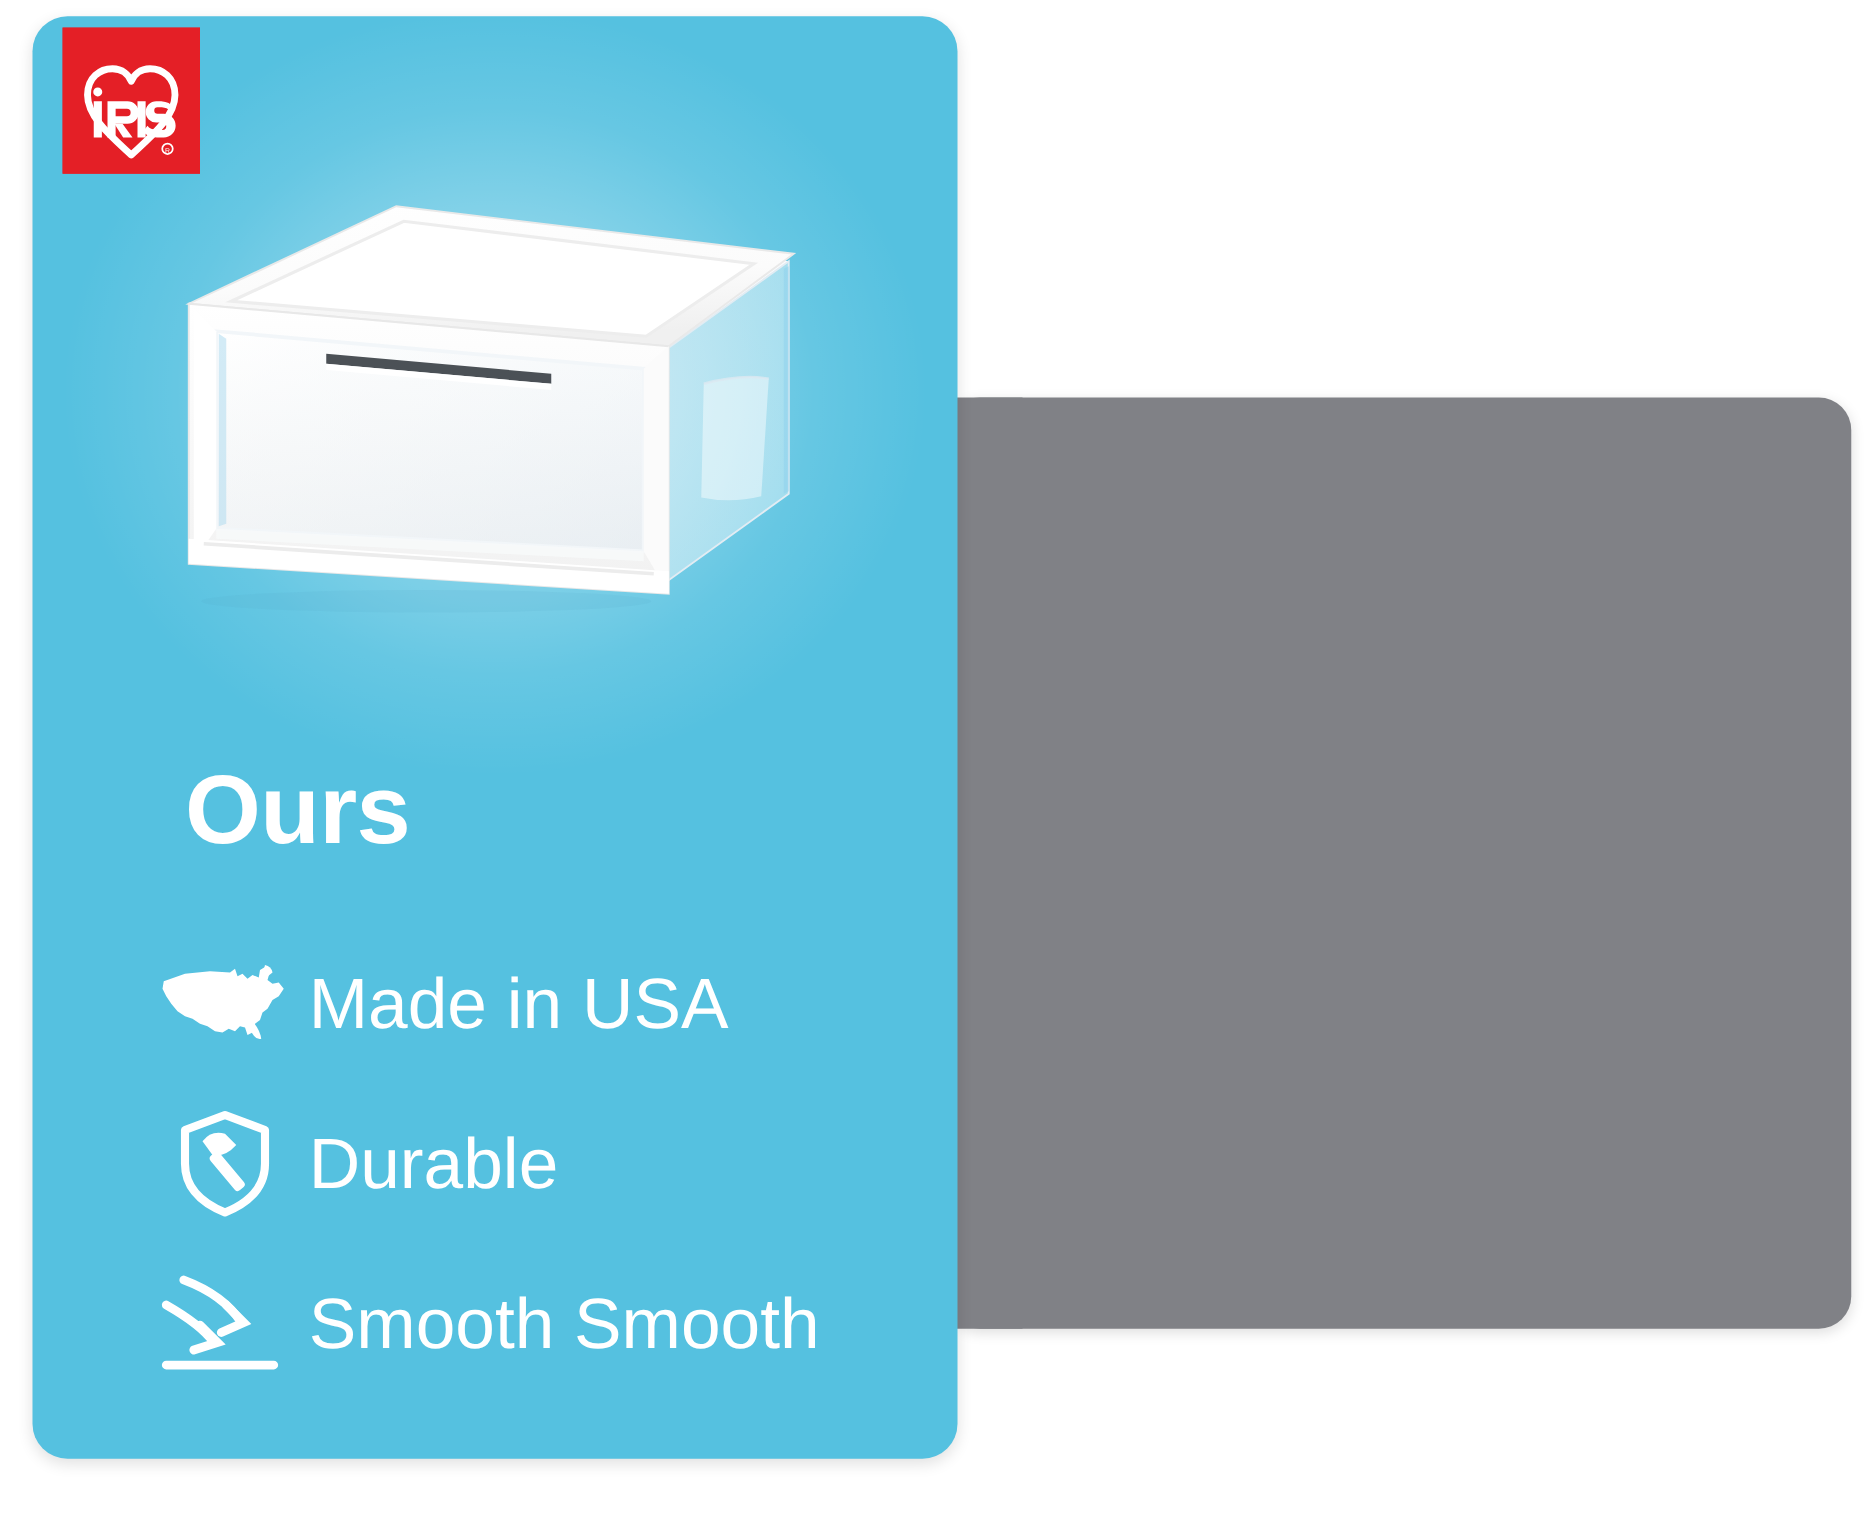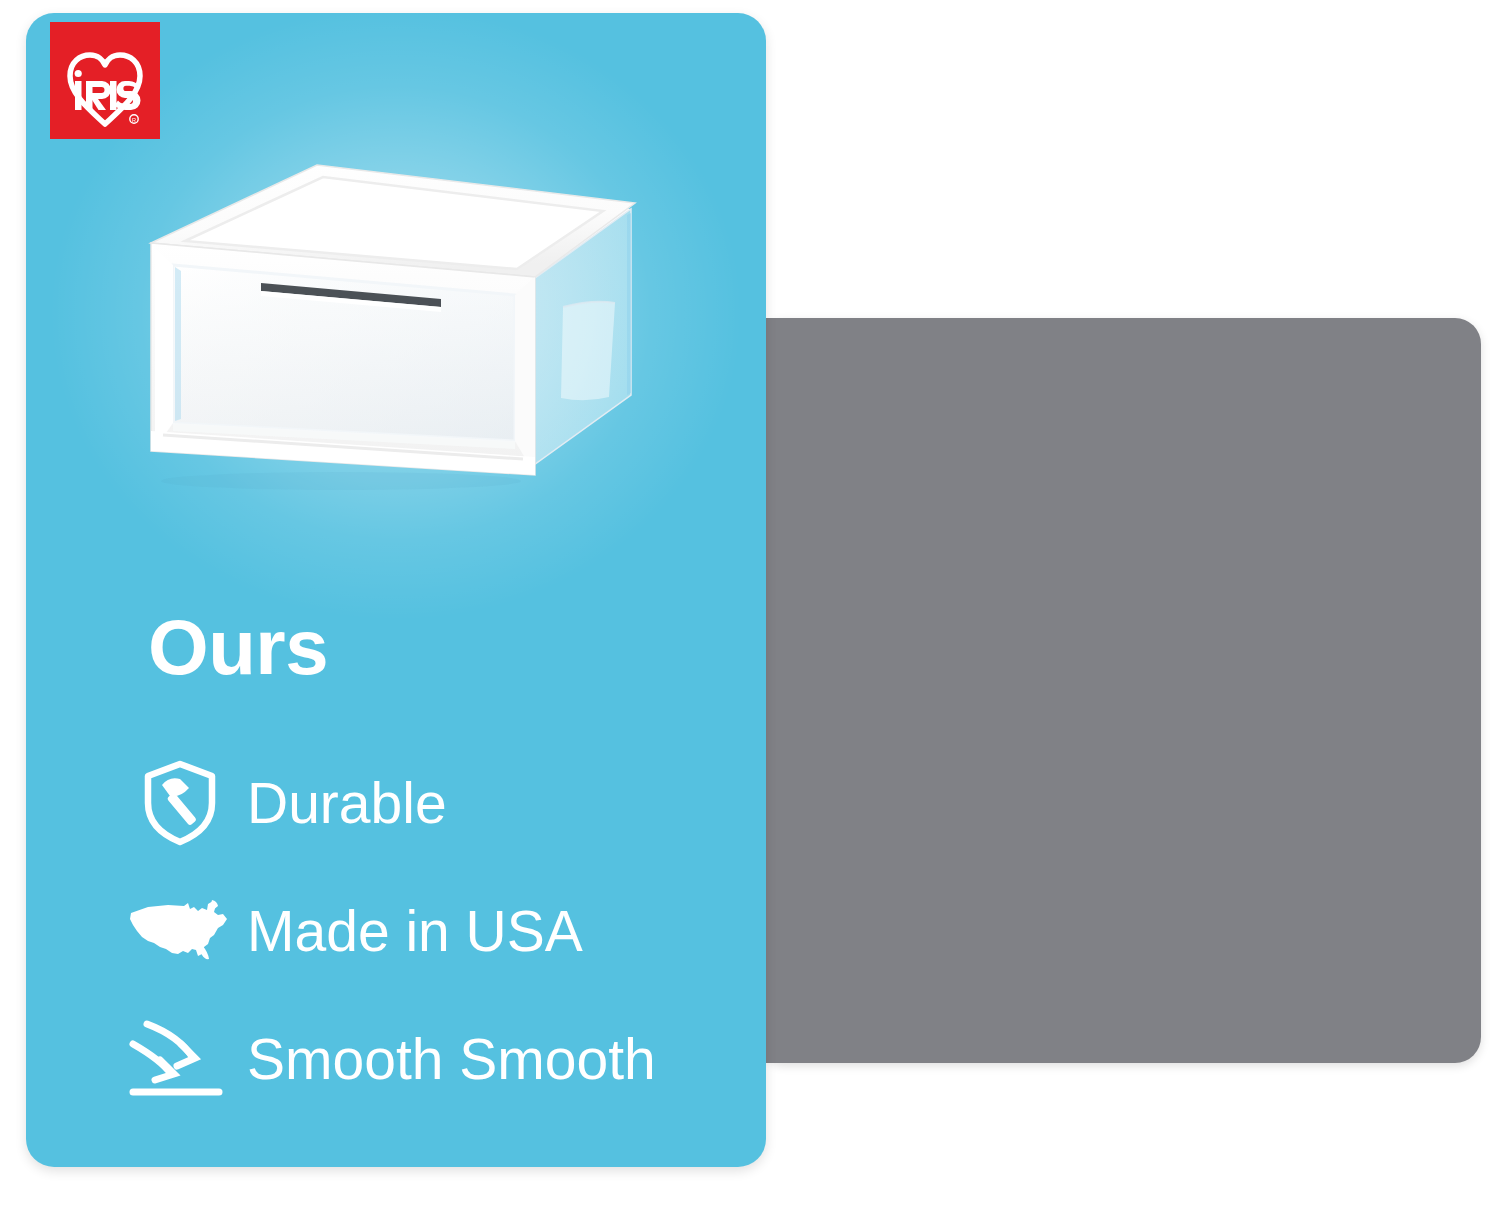--- a/index.html
+++ b/index.html
@@ -319,54 +319,54 @@
         <ellipse cx="230" cy="350" rx="180" ry="9" fill="#4fa7c7" opacity="0.12"></ellipse>
       </svg>
     </div>
 
     <div id="ours-heading" class="panel-heading">Ours</div>
 
     <div id="ours-list" class="feature-list">
 
       <div class="feature-row">
         <span class="feature-icon">
-          <svg class="ico" width="76" height="88" viewBox="0 0 76 88" xmlns="http://www.w3.org/2000/svg">
-            <path d="M 38 5 L 70 17 L 70 44 q 0 26 -32 39 q -32 -13 -32 -39 L 6 17 Z" fill="none" stroke="#ffffff" stroke-width="6.5" stroke-linejoin="round"></path>
-            <g fill="#ffffff">
-
-              <path d="M 20 26 q 7 -9 18 -6 l 9 9 q -9 10 -19 8 Z"></path>
-
-              <rect x="35" y="32" width="9.5" height="36" rx="3" transform="rotate(-40 40 50)"></rect>
-            </g>
-          </svg>
-        </span>
-        <span class="feature-label">Durable</span>
-      </div>
-
-      <div class="feature-row">
-        <span class="feature-icon">
           <svg class="ico" width="104" height="68" viewBox="0 0 104 68" xmlns="http://www.w3.org/2000/svg">
             <path fill="#ffffff" d="
               M 3 16
               L 20 10 L 40 8 L 56 9 L 60 6 L 62 12 L 66 10 L 70 14 L 74 11
               L 79 13 L 80 7 L 85 4 L 88 8 L 86 15 L 90 18 L 95 17 L 99 22
               L 95 28 L 90 31 L 86 38 L 82 41 L 80 47 L 76 50 L 74 57 L 70 59
               L 68 53 L 64 52 L 60 56 L 55 54 L 50 57 L 44 56 L 38 52 L 32 50
               L 26 46 L 20 44 L 14 40 L 9 34 L 5 28 L 2 22 Z"></path>
 
             <path fill="#ffffff" d="M 74 48 q 6 7 7 14 q -4 1 -7 -4 q -3 -5 -3 -9 Z"></path>
 
             <path fill="#ffffff" d="M 84 3 q 5 1 6 6 l -5 4 q -3 -4 -1 -10 Z"></path>
           </svg>
         </span>
         <span class="feature-label">Made in USA</span>
       </div>
 
       <div class="feature-row">
         <span class="feature-icon">
+          <svg class="ico" width="76" height="88" viewBox="0 0 76 88" xmlns="http://www.w3.org/2000/svg">
+            <path d="M 38 5 L 70 17 L 70 44 q 0 26 -32 39 q -32 -13 -32 -39 L 6 17 Z" fill="none" stroke="#ffffff" stroke-width="6.5" stroke-linejoin="round"></path>
+            <g fill="#ffffff">
+
+              <path d="M 20 26 q 7 -9 18 -6 l 9 9 q -9 10 -19 8 Z"></path>
+
+              <rect x="35" y="32" width="9.5" height="36" rx="3" transform="rotate(-40 40 50)"></rect>
+            </g>
+          </svg>
+        </span>
+        <span class="feature-label">Durable</span>
+      </div>
+
+      <div class="feature-row">
+        <span class="feature-icon">
           <svg class="ico" width="106" height="86" viewBox="0 0 106 86" xmlns="http://www.w3.org/2000/svg">
             <g fill="none" stroke="#ffffff" stroke-width="7" stroke-linecap="round">
 
               <path d="M 20 8 q 32 12 46 34"></path>
               <path d="M 54 28 l 14 14 l -18 8"></path>
 
               <path d="M 6 28 q 28 16 38 30"></path>
               <path d="M 33 44 l 14 14 l -19 6"></path>
 
               <path d="M 6 76 L 92 76"></path>

